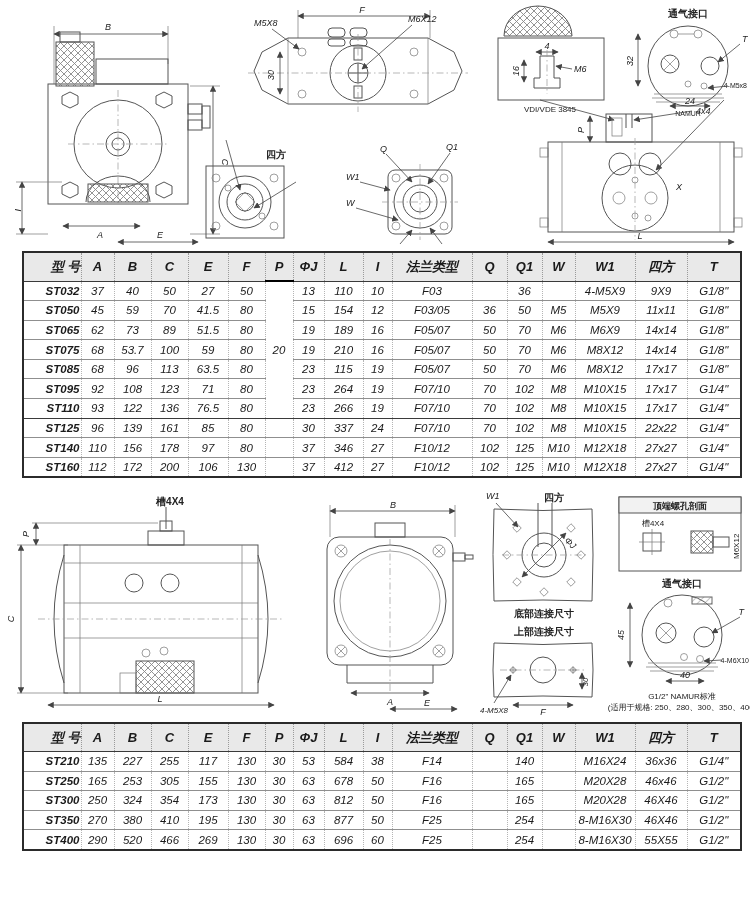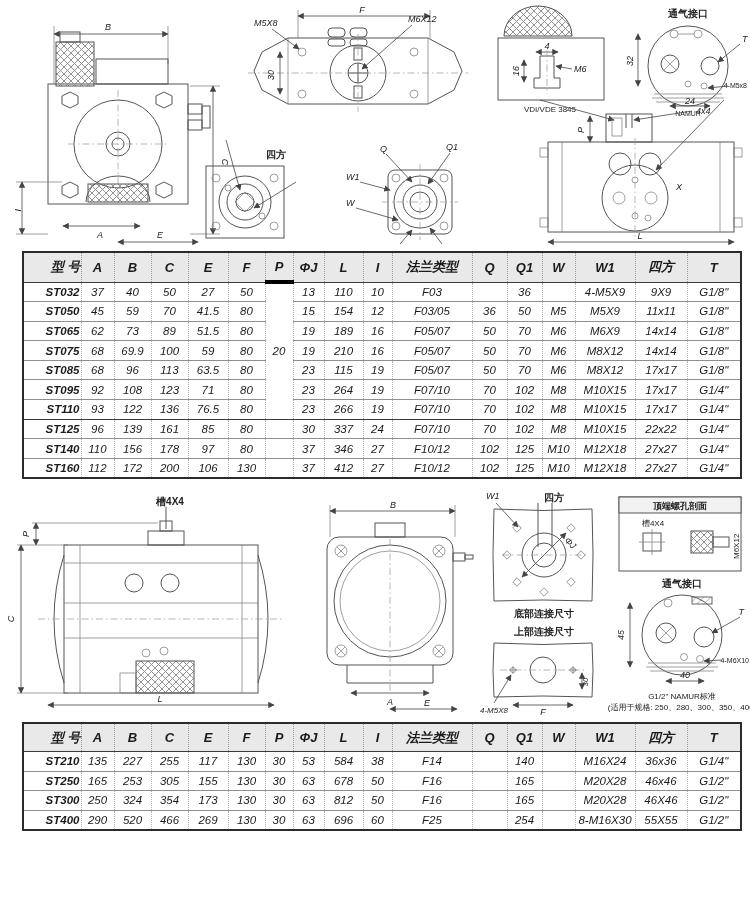--- a/index.html
+++ b/index.html
@@ -21,21 +21,21 @@
              font-family:"Liberation Sans",sans-serif;border:2px solid #2b2b2b;}
   table.spec th{background:#e9e9e9;font-style:italic;font-weight:bold;font-size:13px;
                 border-left:1px dotted #9a9a9a;border-bottom:1.6px solid #3a3a3a;
                 height:25px;padding:1px 0;}
   table.spec td{font-style:italic;font-size:11.5px;text-align:center;height:18.6px;
                 border-left:1px dotted #b5b5b5;border-top:1px solid #8f8f8f;
                 padding:0 1px;white-space:nowrap;overflow:hidden;}
   table.spec td:first-child,table.spec th:first-child{border-left:none;text-align:right;}
   table.spec td.model{font-weight:bold;margin-top:36px;}
   table.spec tr.group-sep td{border-top:1.8px solid #3a3a3a;}
-  table.spec td.merged{border-top:4px solid #000000;margin-left:16px;}
+  table.spec td.merged{border-top:2px solid #000000;margin-left:16px;}
 </style>
 </head>
 <body>
 
 <svg width="0" height="0">
   <defs>
     <marker id="arr" viewBox="0 0 10 10" refX="9" refY="5" markerWidth="8" markerHeight="8" orient="auto-start-reverse">
       <path d="M0,0L10,5L0,10z" fill="#444"></path>
     </marker>
     <pattern id="hatch" width="5" height="5" patternUnits="userSpaceOnUse" patternTransform="rotate(45)">
@@ -328,21 +328,21 @@
             <td>50</td>
             <td>70</td>
             <td>M6</td>
             <td>M6X9</td>
             <td>14x14</td>
             <td>G1/8"</td>
           </tr>
           <tr>
             <td class="model">ST075</td>
             <td>68</td>
-            <td>69.9</td>
+            <td>53.7</td>
             <td>100</td>
             <td>59</td>
             <td>80</td>
             <td>19</td>
             <td>210</td>
             <td>16</td>
             <td>F05/07</td>
             <td>50</td>
             <td>70</td>
             <td>M6</td>
@@ -710,20 +710,39 @@
             <td>50</td>
             <td>F16</td>
             <td></td>
             <td>165</td>
             <td></td>
             <td>M20X28</td>
             <td>46X46</td>
             <td>G1/2"</td>
           </tr>
           <tr>
+            <td class="model">ST350</td>
+            <td>270</td>
+            <td>380</td>
+            <td>410</td>
+            <td>195</td>
+            <td>130</td>
+            <td>30</td>
+            <td>63</td>
+            <td>877</td>
+            <td>50</td>
+            <td>F25</td>
+            <td></td>
+            <td>254</td>
+            <td></td>
+            <td>8-M16X30</td>
+            <td>46X46</td>
+            <td>G1/2"</td>
+          </tr>
+          <tr>
             <td class="model">ST400</td>
             <td>290</td>
             <td>520</td>
             <td>466</td>
             <td>269</td>
             <td>130</td>
             <td>30</td>
             <td>63</td>
             <td>696</td>
             <td>60</td>

